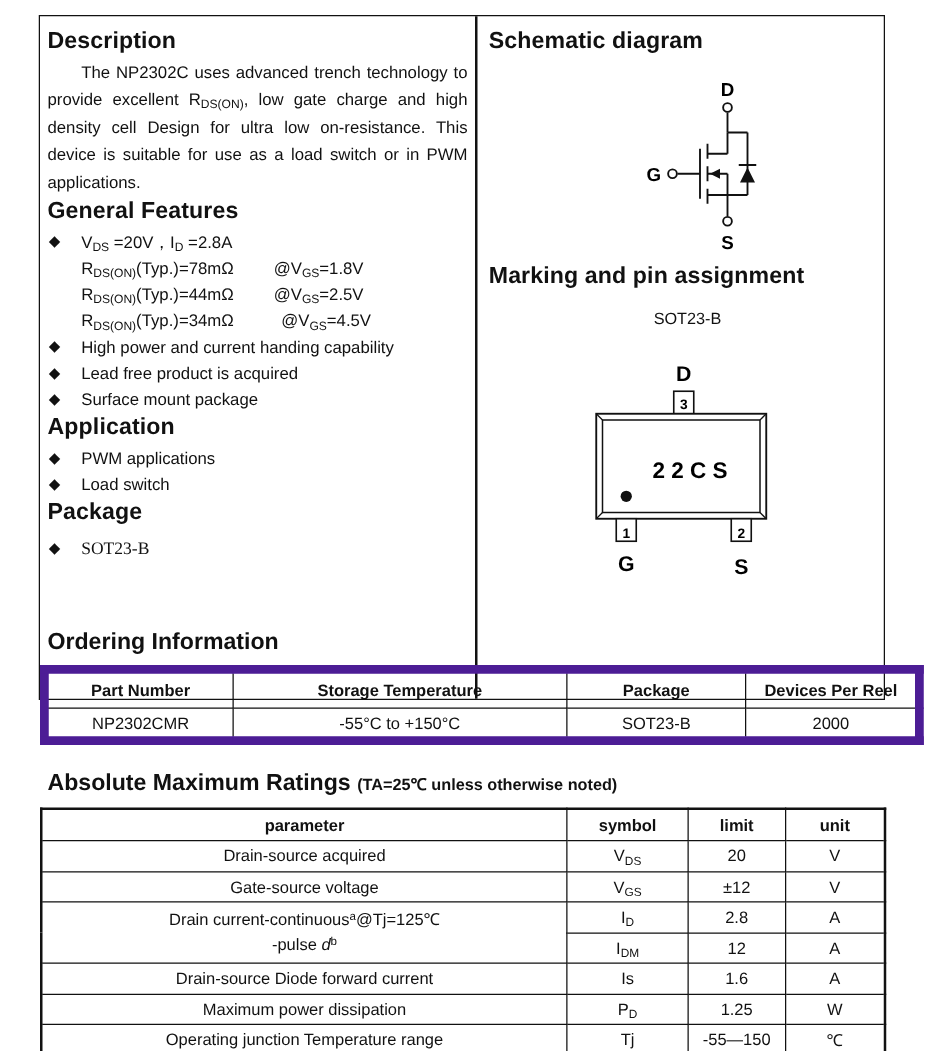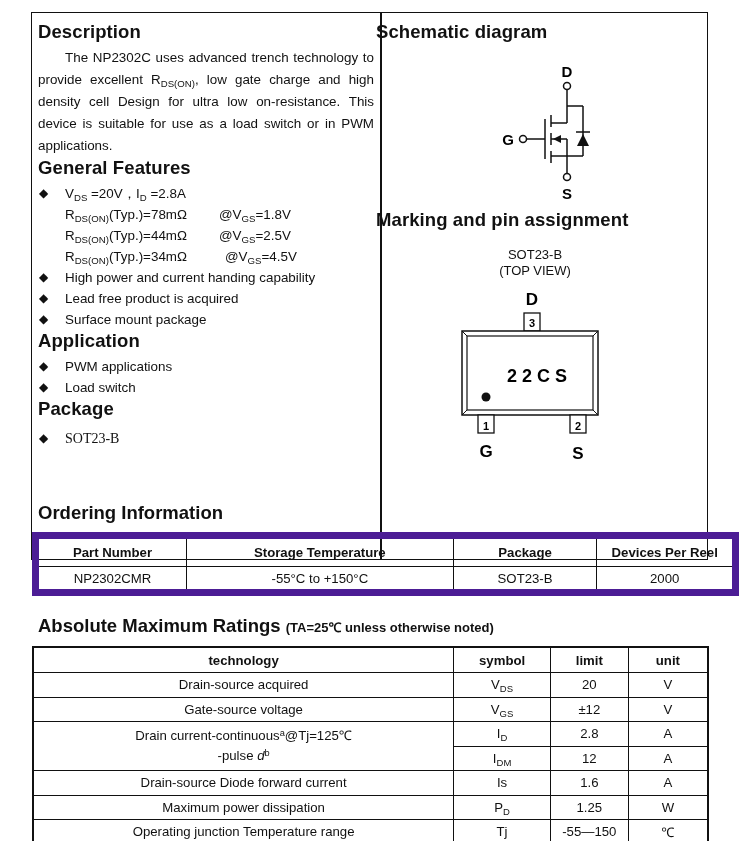--- a/index.html
+++ b/index.html
@@ -6,21 +6,21 @@
   body { width:743px; height:841px; position:relative; overflow:hidden;
          font-family:"Liberation Sans", sans-serif; color:#111; }
   sub { font-size:0.72em; vertical-align:-0.28em; line-height:0; }
   sup { font-size:0.7em; vertical-align:0.45em; line-height:0; }
 
   
   .top-frame { position:absolute; left:31px; top:12px; width:677px; height:548px;
                border:1.5px solid #111; box-sizing:border-box; }
   .divider { position:absolute; left:348px; top:0; width:1.5px; height:100%; background:#111; }
   .left-panel { position:absolute; left:6px; top:8px; width:336px; }
-  .right-panel { position:absolute; left:344px; top:8px; width:318px; }
+  .right-panel { position:absolute; left:359px; top:8px; width:318px; }
 
   h2.sec { font-size:18.5px; font-weight:bold; margin:0; letter-spacing:0.1px; }
   .desc { font-size:13.4px; line-height:22px; margin:4px 0 0 0; text-align:justify; }
   .desc .indent { display:inline-block; width:27px; }
 
   .feat-list { list-style:none; margin:4px 0 0 0; padding:0; font-size:13.4px; }
   .feat-list li { position:relative; padding-left:27px; line-height:21px; }
   .bullet { position:absolute; left:1px; top:0; font-size:12px; }
   .sub-line { display:block; }
   .sub-line .at { display:inline-block; }
@@ -109,21 +109,20 @@
       <polygon points="177,88 185,84 185,92" fill="#111"></polygon>
       <polygon points="201,95 213,95 207,83" fill="#111"></polygon>
       <text x="191" y="26" text-anchor="middle" font-weight="bold" font-size="15" font-family="Liberation Sans, sans-serif">D</text>
       <text x="132" y="94" text-anchor="middle" font-weight="bold" font-size="15" font-family="Liberation Sans, sans-serif">G</text>
       <text x="191" y="148" text-anchor="middle" font-weight="bold" font-size="15" font-family="Liberation Sans, sans-serif">S</text>
     </svg>
 
     <h2 class="sec" style="position:absolute;top:188px;left:0;white-space:nowrap;">Marking and pin assignment</h2>
     <div class="pkg-caption" style="top:226px;">
       <div>SOT23-B</div>
-      <div>(TOP VIEW)</div>
     </div>
 
     <svg width="318" height="200" style="position:absolute;left:0;top:262px;" viewBox="0 0 318 200">
       <text x="156" y="22" text-anchor="middle" font-weight="bold" font-size="17" font-family="Liberation Sans, sans-serif">D</text>
       <rect x="148" y="30" width="16" height="18" fill="#fff" stroke="#111" stroke-width="1.3"></rect>
       <text x="156" y="44" text-anchor="middle" font-weight="bold" font-size="11" font-family="Liberation Sans, sans-serif">3</text>
       <rect x="86" y="48" width="136" height="84" fill="#fff" stroke="#111" stroke-width="1.5"></rect>
       <rect x="91" y="53" width="126" height="74" fill="none" stroke="#111" stroke-width="1.2"></rect>
       <line x1="86" y1="48" x2="91" y2="53" stroke="#111" stroke-width="1"></line>
       <line x1="222" y1="48" x2="217" y2="53" stroke="#111" stroke-width="1"></line>
@@ -168,21 +167,21 @@
 <div class="amr-title"><span>Absolute Maximum Ratings</span> <span class="note">(TA=25℃ unless otherwise noted)</span></div>
 <table class="grid amr">
   <colgroup>
       <col style="width:422px">
       <col style="width:97px">
       <col style="width:78px">
       <col style="width:80px">
     </colgroup>
   <tbody>
       <tr>
-    <th>technology</th>
+    <th>parameter</th>
     <th>symbol</th>
     <th>limit</th>
     <th>unit</th>
   </tr>
   <tr>
     <td>Drain-source acquired</td>
     <td><span>V</span><sub>DS</sub></td>
     <td>20</td>
     <td>V</td>
   </tr>

